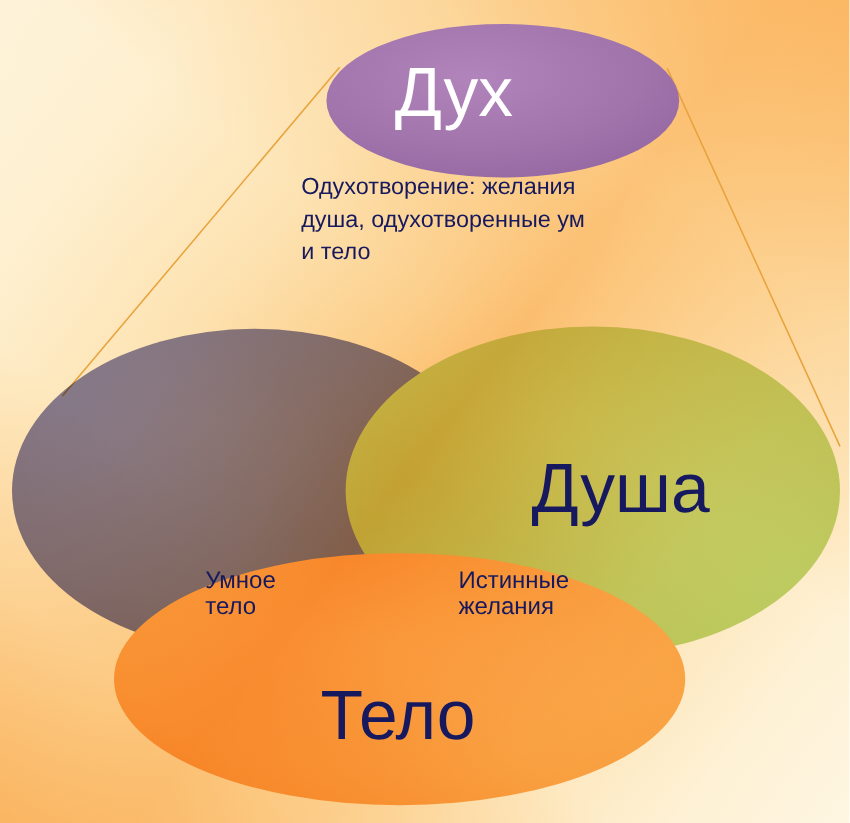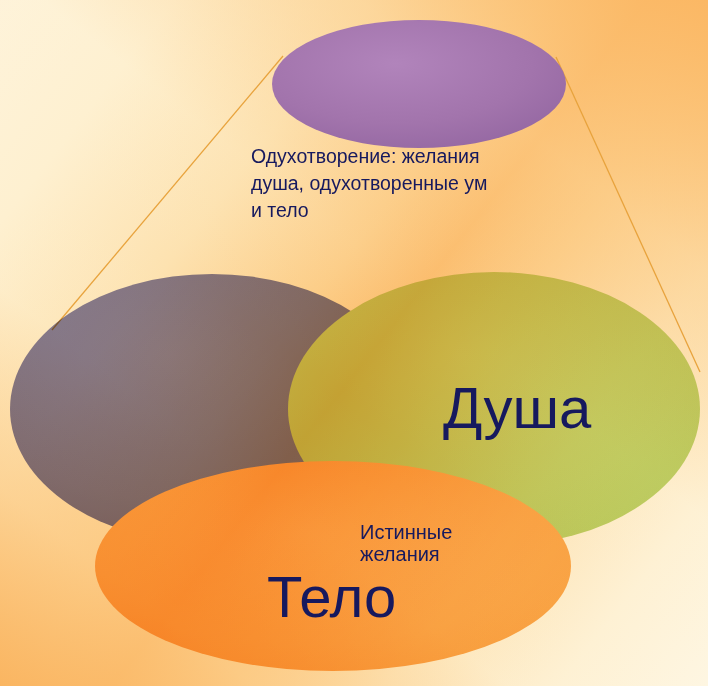--- a/index.html
+++ b/index.html
@@ -115,29 +115,32 @@
 
     <g style="mix-blend-mode:multiply">
       <ellipse cx="212" cy="409" rx="202" ry="135" fill="url(#gMind)"></ellipse>
       <ellipse cx="494" cy="409" rx="206" ry="137" fill="url(#gSoul)"></ellipse>
       <ellipse cx="333" cy="566" rx="238" ry="105" fill="url(#gBody)"></ellipse>
     </g>
   </svg>
 
   <div class="text-layer">
 
+    <div class="lbl title-big title-white" style="left:329px; top:46px;">Дух</div>
 
     <div class="lbl desc" style="left:251px; top:143px; width:330px;">Одухотворение: желания
 душа, одухотворенные ум
 и тело</div>
 
 
     <div class="lbl title-big title-navy" style="left:443px; top:376px;">Душа</div>
 
     <div class="lbl title-big title-navy" style="left:267px; top:565px;">Тело</div>
 
 
+    <div class="lbl sub" style="left:171px; top:473px; width:140px;">Умное
+тело</div>
 
-    <div class="lbl sub" style="left:360px; top:473px; width:150px;margin-top:48px;">Истинные
+    <div class="lbl sub" style="left:382px; top:473px; width:150px;">Истинные
 желания</div>
 
   </div>
 </div>
 
 </body></html>

